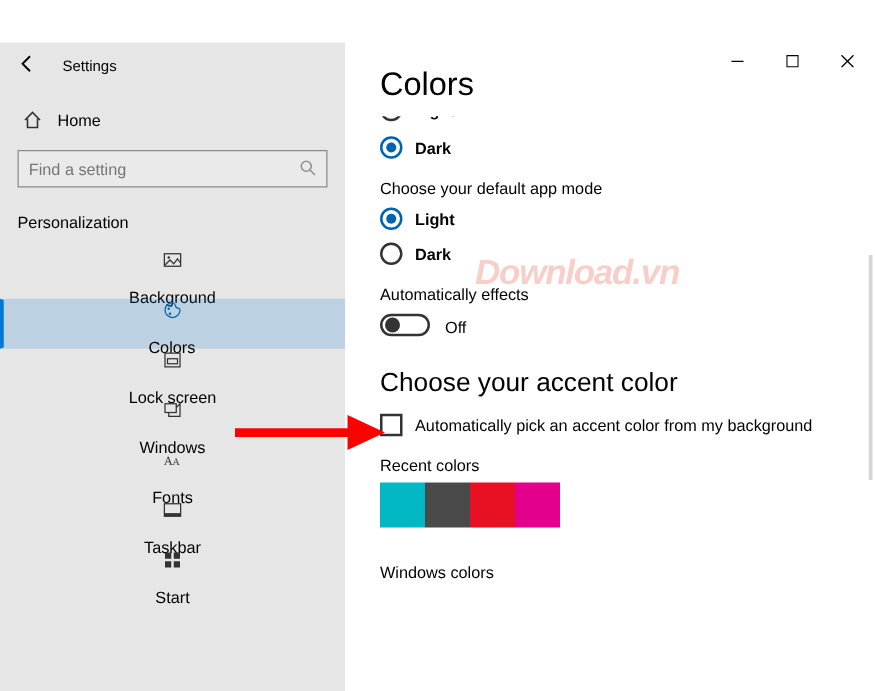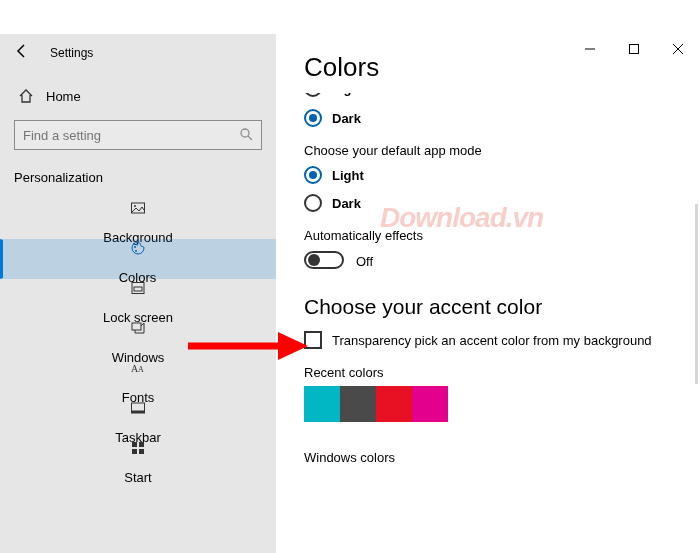--- a/index.html
+++ b/index.html
@@ -182,21 +182,21 @@
 
     <div class="group-label">Automatically effects</div>
     <div class="toggle-row">
       <div class="toggle"></div>
       <span>Off</span>
     </div>
 
     <h2>Choose your accent color</h2>
     <div class="checkbox-row">
       <span class="checkbox"></span>
-      <span>Transparency pick an accent color from my background</span>
+      <span>Automatically pick an accent color from my background</span>
     </div>
 
     <div class="subhead">Recent colors</div>
     <div class="swatches">
       <div class="swatch" style="background:#00b7c3"></div>
       <div class="swatch" style="background:#4a4a4a"></div>
       <div class="swatch" style="background:#e81123"></div>
       <div class="swatch" style="background:#e3008c"></div>
     </div>
 

